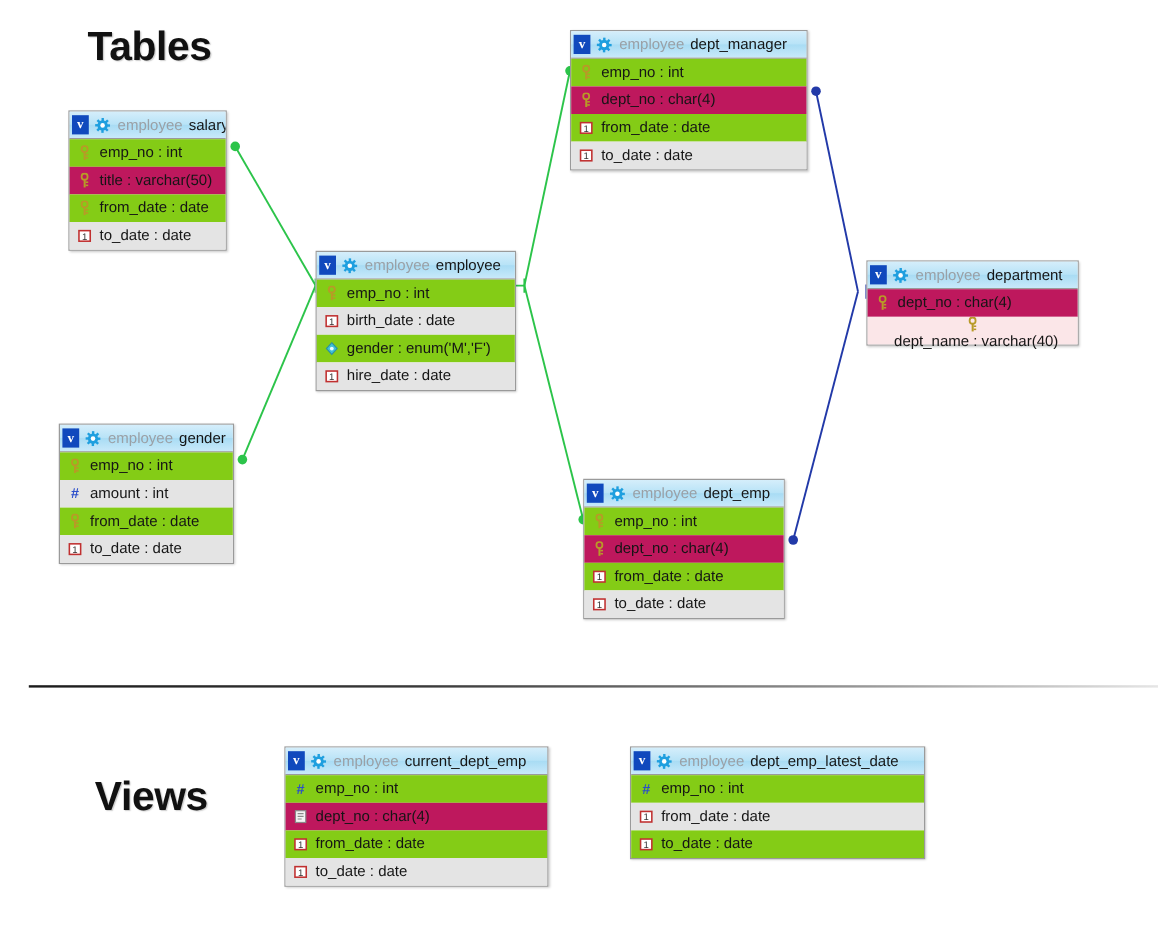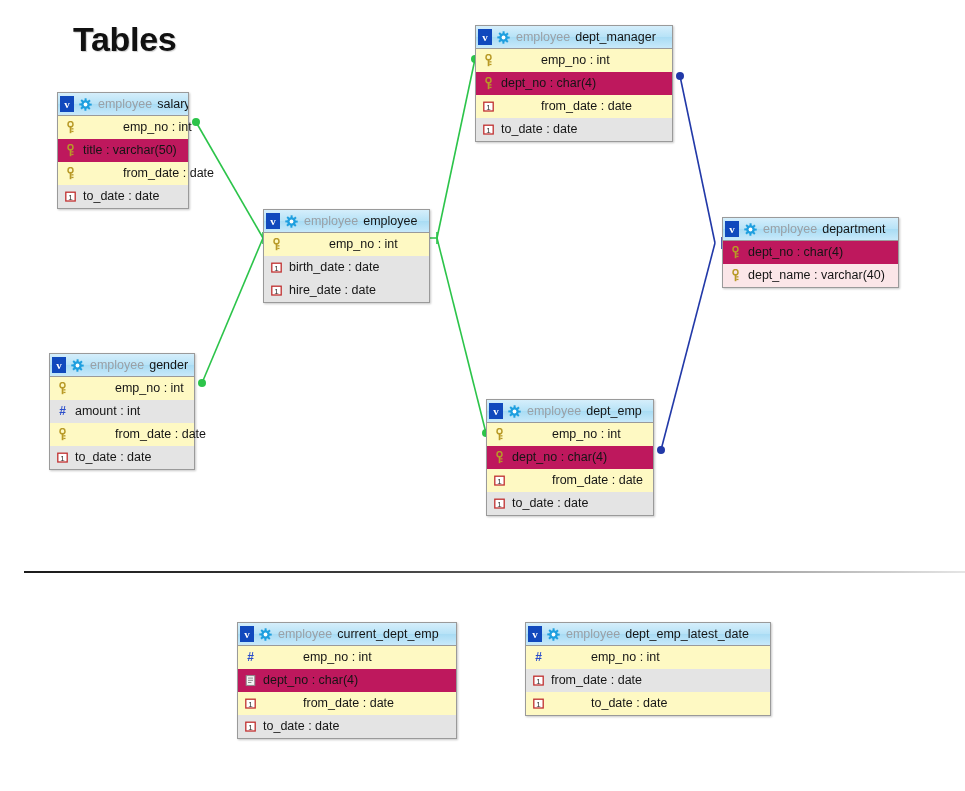--- a/index.html
+++ b/index.html
@@ -108,44 +108,45 @@
   }
 
   .col-row {
     height: 22px;
     display: flex;
     align-items: center;
     padding-left: 6px;
     white-space: nowrap;
     border-bottom: 1px solid transparent;
   }
-  .col-row.bg-white { background: #fef9c3; gap: 40px; }
+  .col-row.bg-white { background: #84cc16; }
   .col-row.bg-grey  { background: #e4e4e4; }
   .col-row.bg-pink  { background: #be185d; }
-  .col-row.bg-pinkl { background: #fbe6e8; }
+  .col-row.bg-pinkl { background: #fbe6e8; flex-direction: column; }
 
   .col-icon {
     flex: 0 0 auto;
     width: 13px; height: 13px;
     margin-right: 6px;
     display: block;
   }
   .col-label {
     flex: 0 0 auto;
     font-size: 12.5px;
     color: #151515;
   }
 </style>
 </head>
 <body>
 
 <div id="canvas">
 
   <div class="section-title" id="title-tables">Tables</div>
 
+  <div class="section-title" id="title-views">Views</div>
 
   <div id="divider"></div>
 
   <svg id="links" viewBox="0 0 965 791">
     <g id="link-layer">
         <path d="M180 122 L247 238" fill="none" stroke="#2cc44a" stroke-width="1.6"></path>
         <circle cx="180" cy="122" r="4" fill="#2cc44a"></circle>
         <path d="M247 232 L247 244 M247 238 L256 238" stroke="#2cc44a" stroke-width="1.6" fill="none"></path>
         <path d="M186 383 L247 238" fill="none" stroke="#2cc44a" stroke-width="1.6"></path>
         <circle cx="186" cy="383" r="4" fill="#2cc44a"></circle>
@@ -299,20 +300,27 @@
             </svg></span>
           <span class="col-label">emp_no : int</span>
         </div>
         <div class="col-row bg-grey">
           <span class="col-icon"><svg width="13" height="13" viewBox="0 0 13 13">
               <rect x="1.8" y="2.2" width="9.4" height="8.8" fill="#ffffff" stroke="#c03030" stroke-width="1.3"></rect>
               <text x="6.5" y="9.6" text-anchor="middle" font-size="8" font-family="Liberation Sans, sans-serif" fill="#333333">1</text>
             </svg></span>
           <span class="col-label">birth_date : date</span>
         </div>
+        <div class="col-row bg-white">
+          <span class="col-icon"><svg width="13" height="13" viewBox="0 0 13 13">
+              <polygon points="6.5,1.6 11,6.5 6.5,11.4 2,6.5" fill="#3fc0d8" stroke="#2a8fa3" stroke-width="0.9"></polygon>
+              <circle cx="6.5" cy="6.5" r="1.6" fill="#e8fbff"></circle>
+            </svg></span>
+          <span class="col-label">gender : enum('M','F')</span>
+        </div>
         <div class="col-row bg-grey">
           <span class="col-icon"><svg width="13" height="13" viewBox="0 0 13 13">
               <rect x="1.8" y="2.2" width="9.4" height="8.8" fill="#ffffff" stroke="#c03030" stroke-width="1.3"></rect>
               <text x="6.5" y="9.6" text-anchor="middle" font-size="8" font-family="Liberation Sans, sans-serif" fill="#333333">1</text>
             </svg></span>
           <span class="col-label">hire_date : date</span>
         </div>
       </div>
       <div class="entity" style="left: 459px; top: 25px; width: 198px;">
         <div class="entity-header">

